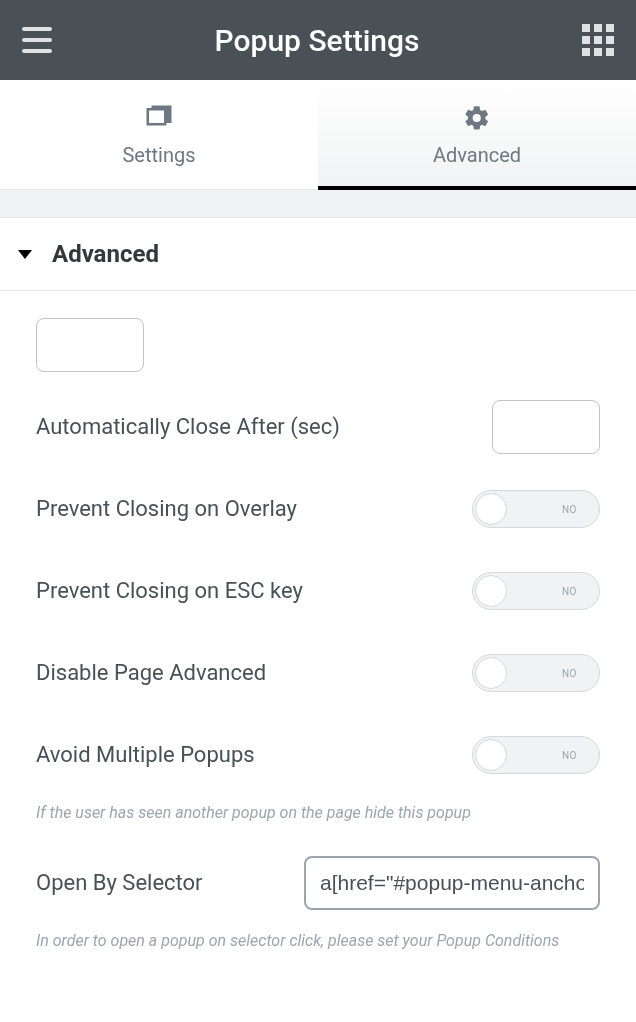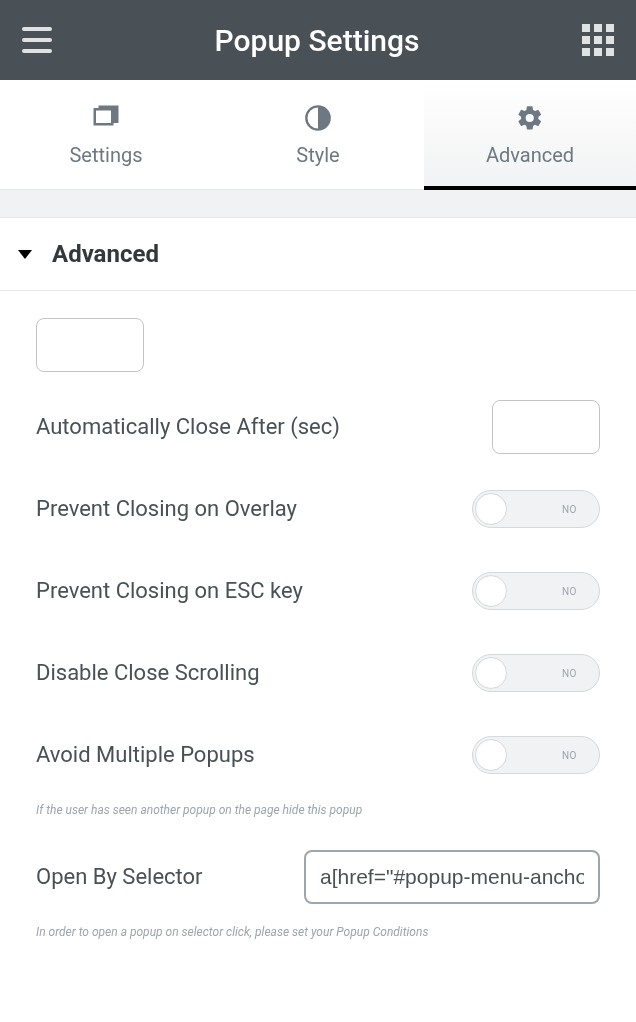--- a/index.html
+++ b/index.html
@@ -164,21 +164,21 @@
     border: 1px solid #d5d8dc;
     border-radius: 50%;
   }
   .toggle .state {
     font-size: 10px;
     color: #9da5ae;
     letter-spacing: 0.5px;
   }
 
   .help {
-    font-size: 12px;
+    font-size: 16px;
     font-style: italic;
     color: #9da5ae;
     line-height: 1.5;
     margin-top: -6px;
     margin-bottom: 28px;
   }
 
   .text-input {
     width: 296px;
     height: 54px;
@@ -218,29 +218,20 @@
 
 <div class="tabs">
   <div class="tab">
     <div class="tab-icon">
       <svg viewBox="0 0 24 24" width="30" height="30">
           <path d="M3 5h14v12H3z M7 3h14v12h-2V5H7z" fill="none" stroke="#6d7882" stroke-width="2"></path>
         </svg>
     </div>
     <div class="tab-label">Settings</div>
   </div>
-  <div class="tab">
-    <div class="tab-icon">
-      <svg viewBox="0 0 24 24" width="28" height="28">
-          <circle cx="12" cy="12" r="10" fill="none" stroke="#6d7882" stroke-width="2"></circle>
-          <path d="M12 2 A10 10 0 0 1 12 22 Z" fill="#6d7882"></path>
-        </svg>
-    </div>
-    <div class="tab-label">Style</div>
-  </div>
   <div class="tab active">
     <div class="tab-icon">
       <svg viewBox="0 0 24 24" width="28" height="28">
           <path fill="#6d7882" d="M19.14,12.94a7.07,7.07,0,0,0,.05-.94,7.07,7.07,0,0,0-.05-.94l2.11-1.65a.5.5,0,0,0,.12-.64l-2-3.46a.5.5,0,0,0-.61-.22l-2.49,1a7,7,0,0,0-1.63-.94l-.38-2.65A.5.5,0,0,0,13.77,2H9.77a.5.5,0,0,0-.49.42L8.9,5.07a7,7,0,0,0-1.63.94l-2.49-1a.5.5,0,0,0-.61.22l-2,3.46a.5.5,0,0,0,.12.64L4.4,11a7.07,7.07,0,0,0-.05.94,7.07,7.07,0,0,0,.05.94L2.29,14.53a.5.5,0,0,0-.12.64l2,3.46a.5.5,0,0,0,.61.22l2.49-1a7,7,0,0,0,1.63.94l.38,2.65a.5.5,0,0,0,.49.42h4a.5.5,0,0,0,.49-.42l.38-2.65a7,7,0,0,0,1.63-.94l2.49,1a.5.5,0,0,0,.61-.22l2-3.46a.5.5,0,0,0-.12-.64ZM11.77,15.5A3.5,3.5,0,1,1,15.27,12,3.5,3.5,0,0,1,11.77,15.5Z"></path>
         </svg>
     </div>
     <div class="tab-label">Advanced</div>
   </div>
 </div>
 
@@ -272,21 +263,21 @@
 
   <div class="row">
     <div class="row-label">Prevent Closing on ESC key</div>
     <div class="toggle">
       <div class="knob"></div>
       <span class="state">NO</span>
     </div>
   </div>
 
   <div class="row">
-    <div class="row-label">Disable Close Scrolling</div>
+    <div class="row-label">Disable Page Advanced</div>
     <div class="toggle">
       <div class="knob"></div>
       <span class="state">NO</span>
     </div>
   </div>
 
   <div class="row">
     <div class="row-label">Avoid Multiple Popups</div>
     <div class="toggle">
       <div class="knob"></div>

